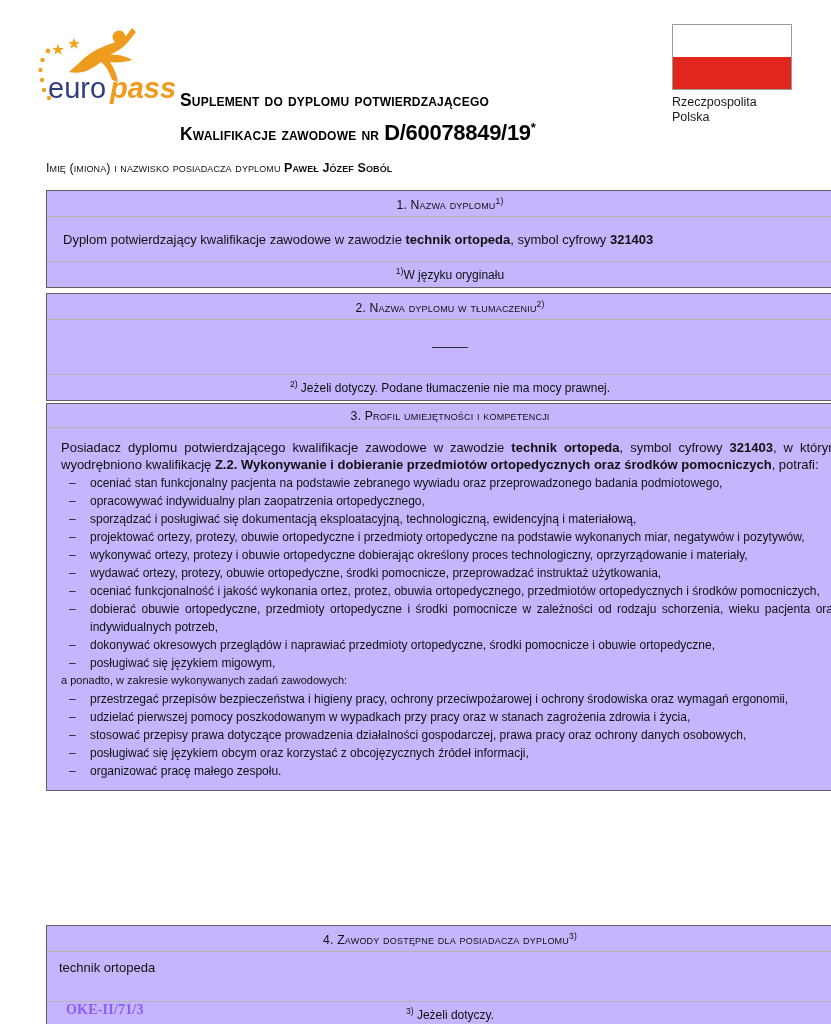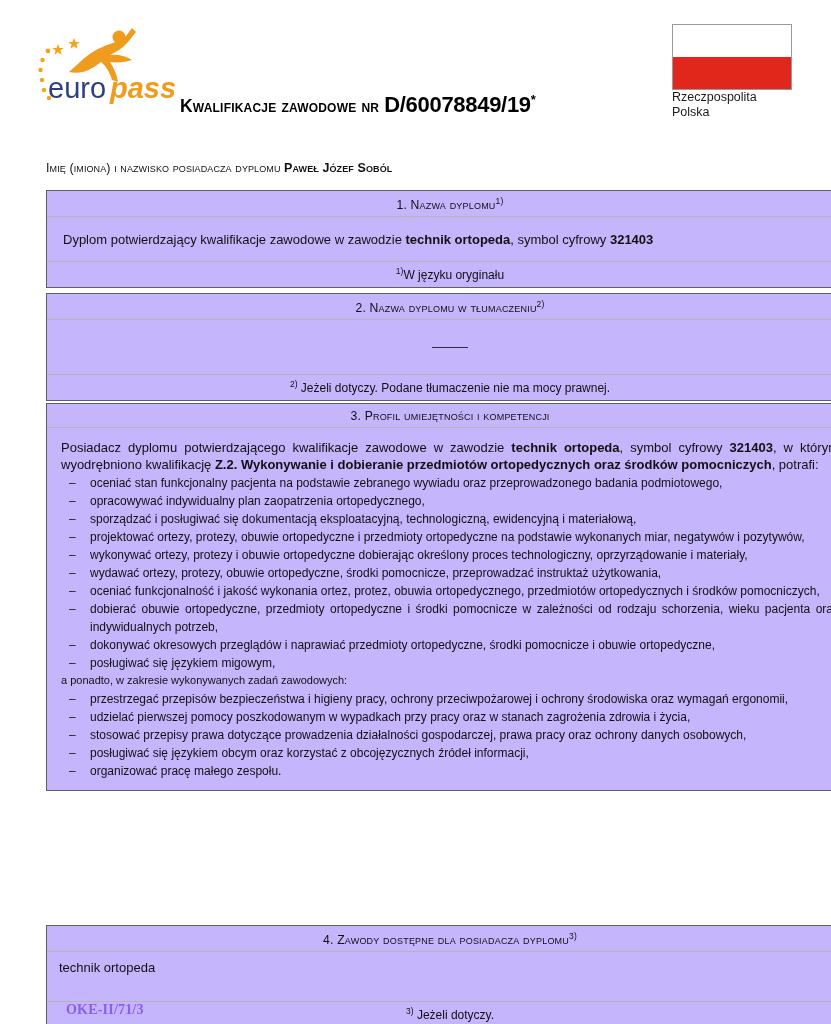--- a/index.html
+++ b/index.html
@@ -47,20 +47,21 @@
   .flag {
     width: 120px;
     height: 66px;
     border: 1px solid #9a9a9a;
     box-sizing: border-box;
     overflow: hidden;
   }
   .flag .white-band { height: 50%; background: #ffffff; }
   .flag .red-band { height: 50%; background: #e1261c; }
   .flag-caption {
+    margin-top: 5px;
     font-size: 12.5px;
     line-height: 15px;
     color: #1a1a1a;
   }
 
   .doc-title {
     position: absolute;
     left: 180px;
     top: 86px;
     width: 480px;
@@ -239,20 +240,21 @@
         <div class="white-band"></div>
         <div class="red-band"></div>
       </div>
       <div class="flag-caption">
         <div>Rzeczpospolita</div>
         <div>Polska</div>
       </div>
     </div>
 
     <div class="doc-title">
+      <span>Suplement do dyplomu potwierdzającego</span>
       <span class="line2">
         <span>Kwalifikacje zawodowe nr </span><span class="doc-number"><span>D/60078849/19</span><sup>*</sup></span>
       </span>
     </div>
   </div>
 
   <div class="holder-line">
     <span class="label">Imię (imiona) i nazwisko posiadacza dyplomu </span><span>Paweł Józef Soból</span>
   </div>
 

